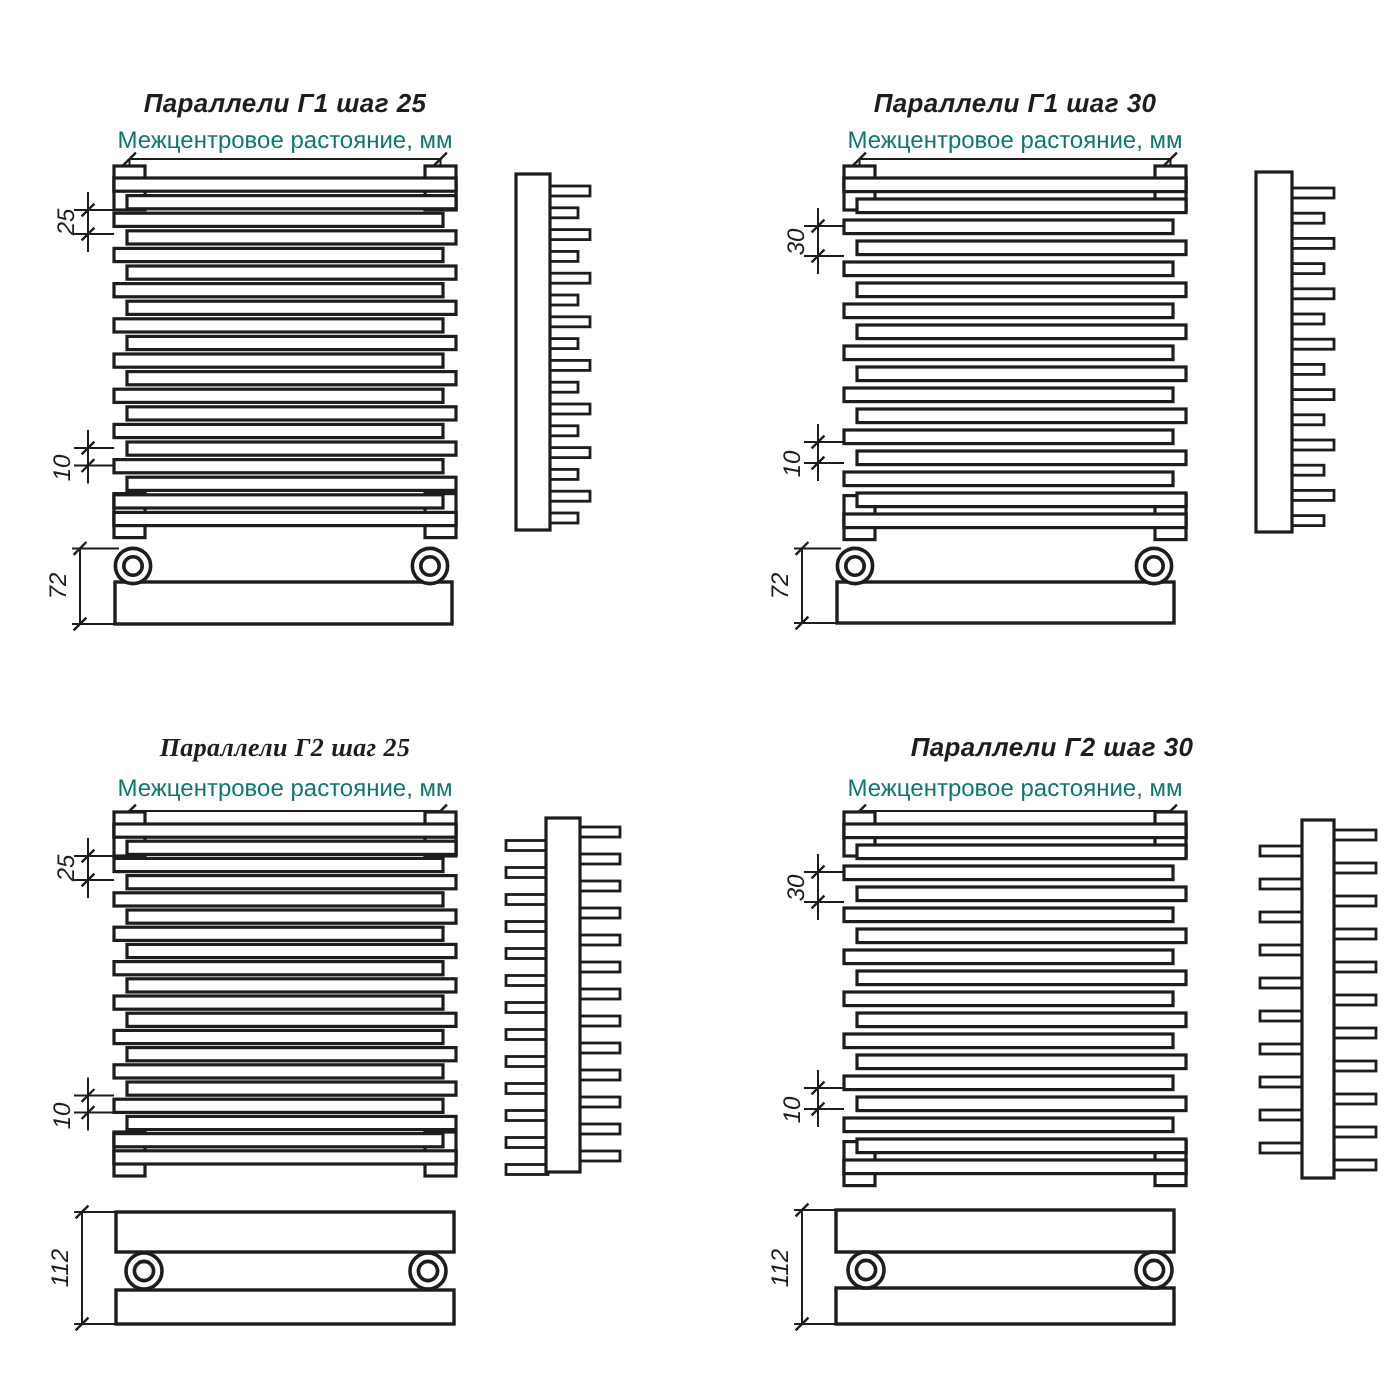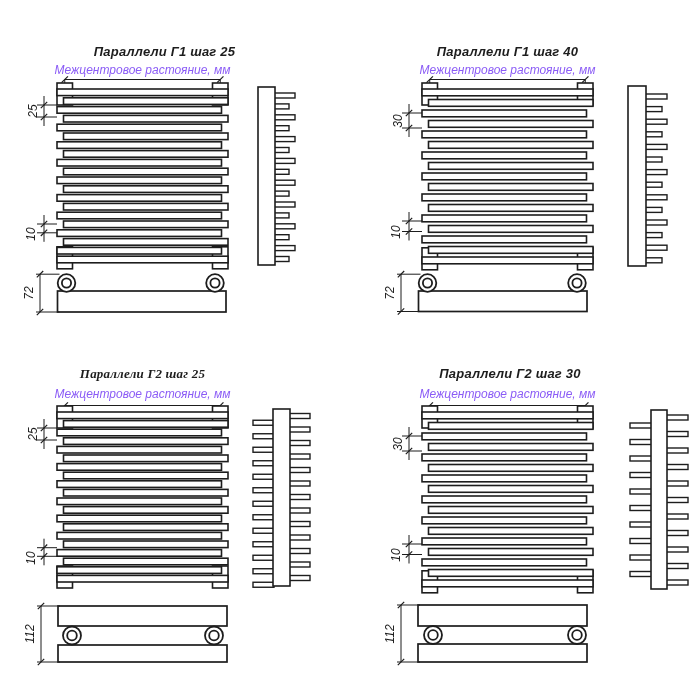--- a/index.html
+++ b/index.html
@@ -2,22 +2,22 @@
 <html><head>
 <meta charset="utf-8">
 <style>
   html,body{margin:0;padding:0;background:#ffffff;}
   body{width:700px;height:700px;font-family:"Liberation Sans",sans-serif;}
   #stage{position:relative;width:700px;height:700px;background:#fff;overflow:hidden;}
   #plot{position:absolute;left:0;top:0;}
   .quad{position:absolute;left:0;top:0;width:0;height:0;}
   .dtitle{position:absolute;transform:translateX(-50%);font-style:italic;font-weight:600;
           font-size:13px;color:#1d1d1d;white-space:nowrap;letter-spacing:.2px;}
-  .dsub{position:absolute;transform:translateX(-50%);font-style:italic;font-weight:400;
-          font-size:12px;color:#8b5cf6;white-space:nowrap;}
+  .dsub{position:absolute;transform:translateX(-50%);font-weight:400;
+          font-size:12px;color:#0f766e;white-space:nowrap;}
   .vlab{position:absolute;transform:translate(-50%,-50%) rotate(-90deg);font-style:italic;
           font-size:12px;color:#1d1d1d;white-space:nowrap;}
 </style>
 </head>
 <body>
 
 <div id="stage">
   <svg id="plot" width="700" height="700">
       <g>
         <line x1="64.75" y1="79.5" x2="220.25" y2="79.5" stroke="#1d1d1d" stroke-width="1"></line>
@@ -344,43 +344,43 @@
       <g>
         <line x1="397" y1="605" x2="420" y2="605" stroke="#1d1d1d" stroke-width="1"></line>
         <line x1="397" y1="662" x2="420" y2="662" stroke="#1d1d1d" stroke-width="1"></line>
         <line x1="401" y1="605" x2="401" y2="662" stroke="#1d1d1d" stroke-width="1"></line>
         <line x1="397.8" y1="608.2" x2="404.2" y2="601.8" stroke="#1d1d1d" stroke-width="1.2"></line>
         <line x1="397.8" y1="665.2" x2="404.2" y2="658.8" stroke="#1d1d1d" stroke-width="1.2"></line>
       </g>
     </svg>
 
   <section class="quad">
-    <div class="dtitle" style="left: 142.5px; top: 44px; margin-left: 22px;">Параллели Г1 шаг 25</div>
+    <div class="dtitle" style="left: 142.5px; top: 44px;">Параллели Г1 шаг 25</div>
     <div class="dsub" style="left: 142.5px; top: 63px;">Межцентровое растояние, мм</div>
     <div class="vlab step" style="left: 33px; top: 111px;">25</div>
     <div class="vlab gap" style="left: 31px; top: 234.4px;">10</div>
     <div class="vlab depth" style="left: 29px; top: 293.1px;">72</div>
   </section>
 
   <section class="quad">
-    <div class="dtitle" style="left: 507.5px; top: 44px;">Параллели Г1 шаг 40</div>
+    <div class="dtitle" style="left: 507.5px; top: 44px;">Параллели Г1 шаг 30</div>
     <div class="dsub" style="left: 507.5px; top: 63px;">Межцентровое растояние, мм</div>
     <div class="vlab step" style="left: 398px; top: 120.5px;">30</div>
     <div class="vlab gap" style="left: 396px; top: 232.25px;">10</div>
     <div class="vlab depth" style="left: 390px; top: 292.85px;">72</div>
   </section>
 
   <section class="quad">
     <div class="dtitle" style="left: 142.5px; top: 366px; font-family: Liberation Serif, serif;">Параллели Г2 шаг 25</div>
     <div class="dsub" style="left: 142.5px; top: 387px;">Межцентровое растояние, мм</div>
     <div class="vlab step" style="left: 33px; top: 434px;">25</div>
     <div class="vlab gap" style="left: 31px; top: 558px;">10</div>
     <div class="vlab depth" style="left: 30px; top: 634px;">112</div>
   </section>
 
   <section class="quad">
-    <div class="dtitle" style="left: 510px; top: 366px; text-align: right;">Параллели Г2 шаг 30</div>
+    <div class="dtitle" style="left: 526px; top: 366px; text-align: right;">Параллели Г2 шаг 30</div>
     <div class="dsub" style="left: 507.5px; top: 387px;">Межцентровое растояние, мм</div>
     <div class="vlab step" style="left: 398px; top: 443.5px;">30</div>
     <div class="vlab gap" style="left: 396px; top: 555.25px;">10</div>
     <div class="vlab depth" style="left: 390px; top: 633.5px;">112</div>
   </section>
 </div>
 
 </body></html>

